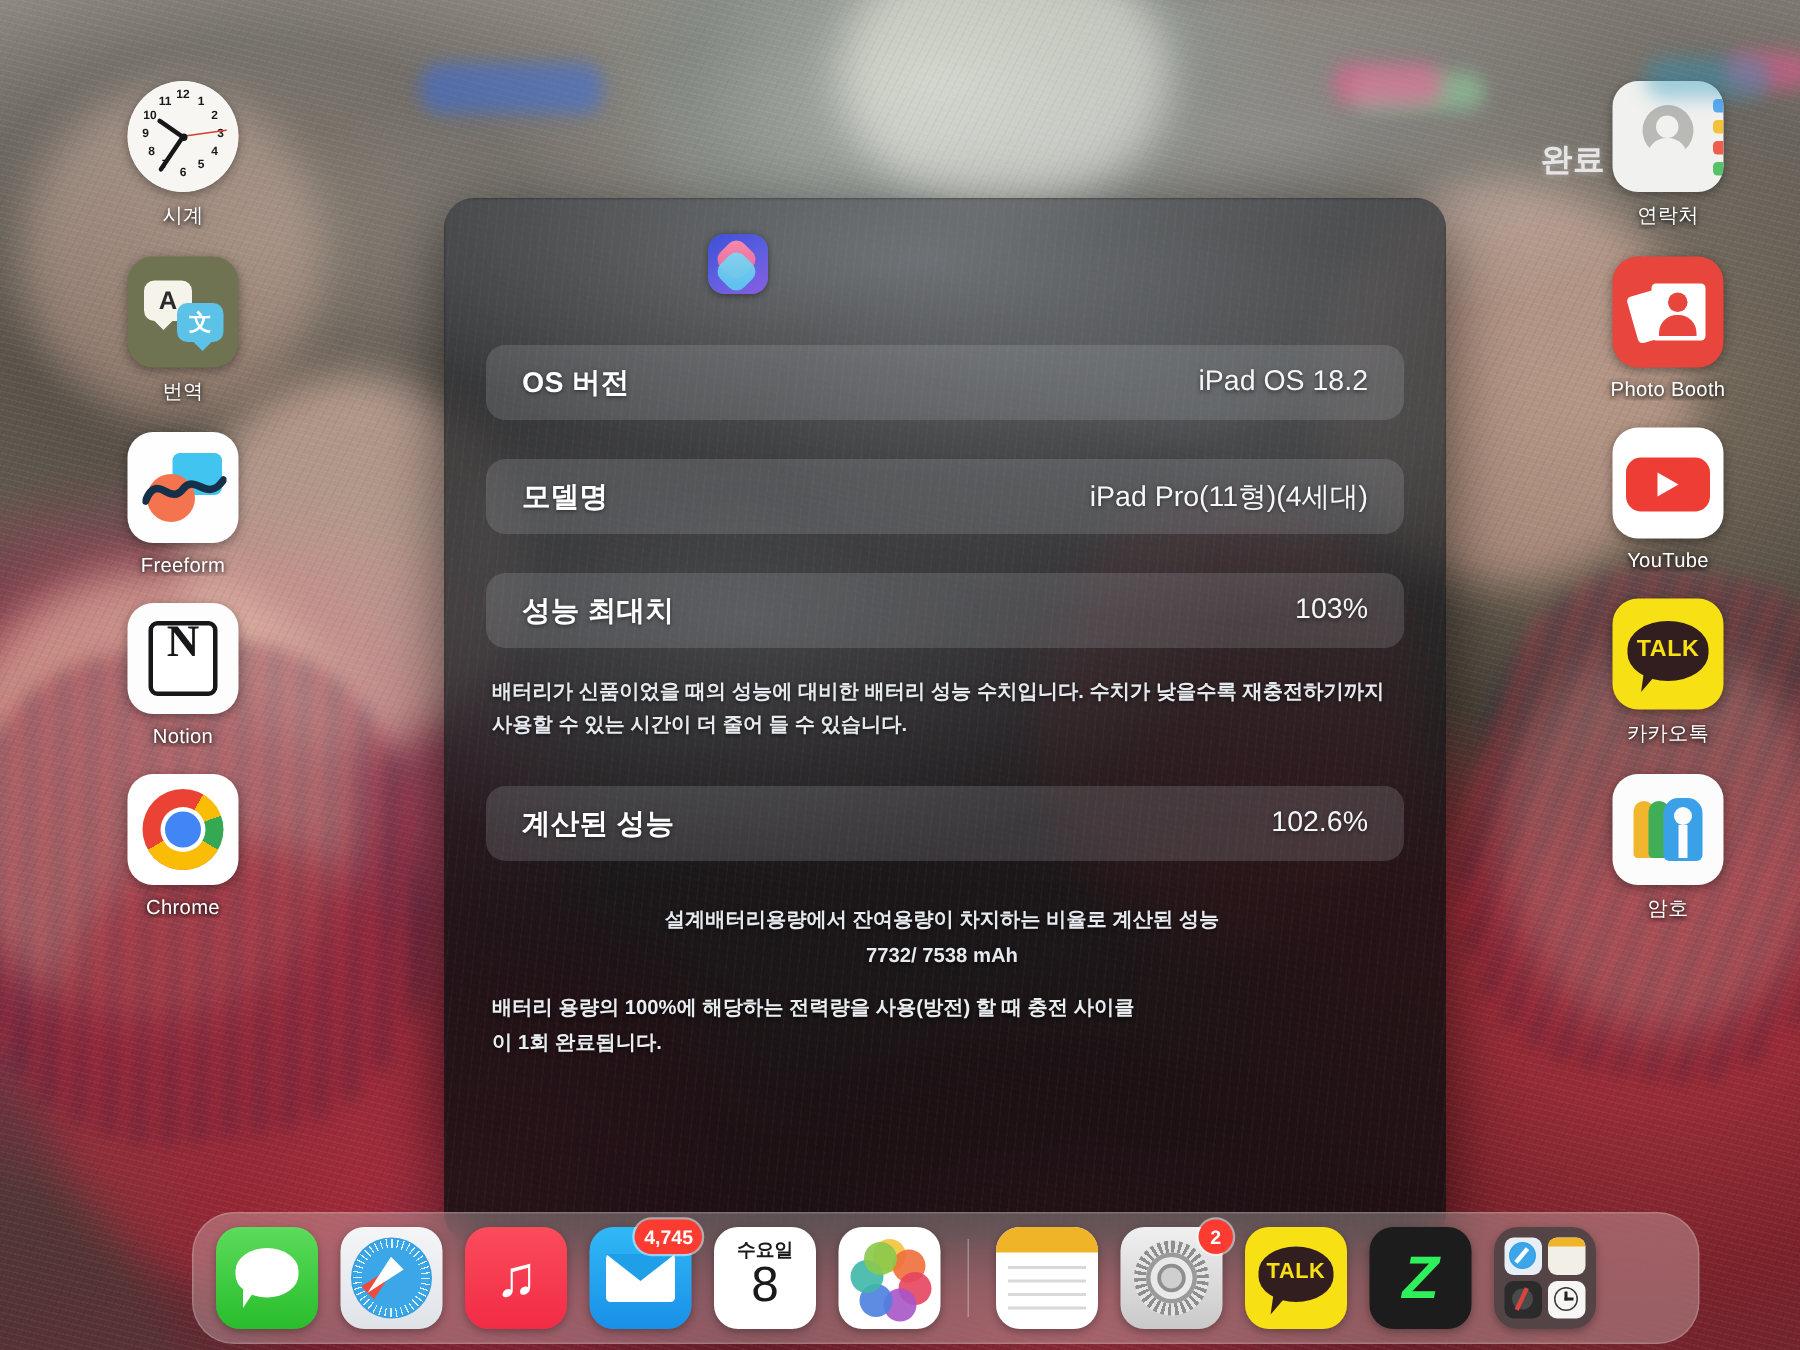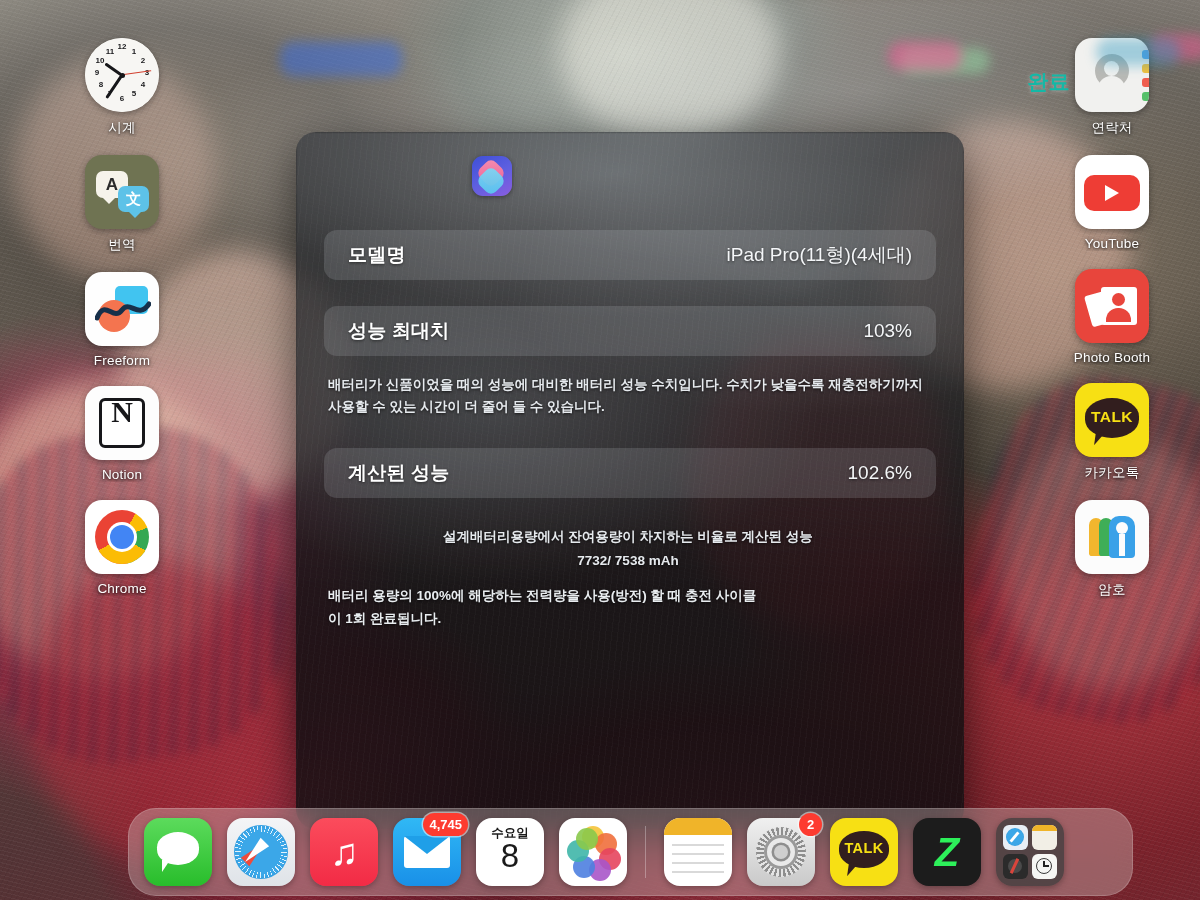--- a/index.html
+++ b/index.html
@@ -61,21 +61,21 @@
   }
   .wp-gloss {
     position: absolute; inset: 0;
     background: linear-gradient(178deg, rgba(236,242,246,.30) 0%, rgba(210,220,228,.10) 26%, rgba(0,0,0,.06) 62%, rgba(0,0,0,.12) 100%);
   }
 
   
   .icon-col { position: absolute; width: 120px; }
   .app { width: 120px; margin-bottom: 18px; text-align: center; }
   .app-tile {
-    width: 74px; height: 74px; margin: 0 auto 7px;
+    width: 74px; height: 74px; margin: 16px auto 7px;
     border-radius: 17px; position: relative; overflow: hidden;
     box-shadow: 0 2px 7px rgba(0,0,0,.36);
   }
   .app-label {
     font-size: 13.5px; color: #ffffff; letter-spacing: .2px;
     text-shadow: 0 1px 3px rgba(0,0,0,.85), 0 0 7px rgba(0,0,0,.55);
     white-space: nowrap; overflow: hidden;
   }
 
   
@@ -300,22 +300,22 @@
     margin: -14px 0 24px 4px; max-width: 600px;
     text-shadow: 0 1px 3px rgba(0,0,0,.7);
   }
   .note p { margin: 0; text-align: center; }
   .note .sub { margin-top: 2px; }
   .note-block { font-size: 13.5px; line-height: 1.68; color: #e9edf0; font-weight: 600;
                 margin: -12px 0 0 4px; max-width: 610px; text-shadow: 0 1px 3px rgba(0,0,0,.7); }
 
   
   #done-btn {
-    position: absolute; right: 130px; top: 68px;
-    font-size: 21px; font-weight: 600; color: #14b8a6;
+    position: absolute; right: 130px; top: 92px;
+    font-size: 21px; font-weight: 600; color: #e5e5e5;
     letter-spacing: .4px;
     text-shadow: 0 1px 4px rgba(255,255,255,.35);
     z-index: 30;
   }
 
   
   .tint { position: absolute; border-radius: 14px; filter: blur(6px); z-index: 25; pointer-events: none; }
   .tint-blue { left: 280px; top: 42px; width: 122px; height: 34px; background: rgba(60,110,220,.55); }
   .tint-green{ left: 900px; top: 48px; width: 90px;  height: 26px; background: rgba(150,230,170,.45); }
   .tint-pink { left: 888px; top: 42px; width: 74px;  height: 28px; background: rgba(240,90,150,.55); }
@@ -424,35 +424,35 @@
         <div class="ct-tab" style="background:#5aa9f0"></div>
         <div class="ct-tab" style="background:#f4c13a"></div>
         <div class="ct-tab" style="background:#ef5d4e"></div>
         <div class="ct-tab" style="background:#56c06a"></div>
       </div>
     </div>
     <div class="app-label">연락처</div>
   </div>
 
   <div class="app">
-    <div class="app-tile ic-youtube">
-      <div class="yt-r"></div>
-        <div class="yt-p"></div>
-    </div>
-    <div class="app-label">YouTube</div>
-  </div>
-
-  <div class="app">
     <div class="app-tile ic-photobooth">
       <div class="pb-back1"></div>
         <div class="pb-card"></div>
       <div class="pb-head"></div>
         <div class="pb-body"></div>
     </div>
     <div class="app-label">Photo Booth</div>
+  </div>
+
+  <div class="app">
+    <div class="app-tile ic-youtube">
+      <div class="yt-r"></div>
+        <div class="yt-p"></div>
+    </div>
+    <div class="app-label">YouTube</div>
   </div>
 
   <div class="app">
     <div class="app-tile ic-kakao">
       <div class="kk-bub"></div>
         <div class="kk-tail"></div>
       <div class="kk-t">TALK</div>
     </div>
     <div class="app-label">카카오톡</div>
   </div>
@@ -476,20 +476,24 @@
   <div class="panel-inner">
 
     <div class="panel-head">
       <div class="sc-icon">
         <div class="sc-d1"></div>
           <div class="sc-d2"></div>
       </div>
     </div>
 
 
+    <div class="row">
+      <span class="row-label">OS 버전</span>
+      <span class="row-value">iPad OS 18.2</span>
+    </div>
 
     <div class="row">
       <span class="row-label">모델명</span>
       <span class="row-value">iPad Pro(11형)(4세대)</span>
     </div>
 
     <div class="row" style="margin-bottom:18px;margin-top:12px;">
       <span class="row-label">성능 최대치</span>
       <span class="row-value">103%</span>
     </div>

